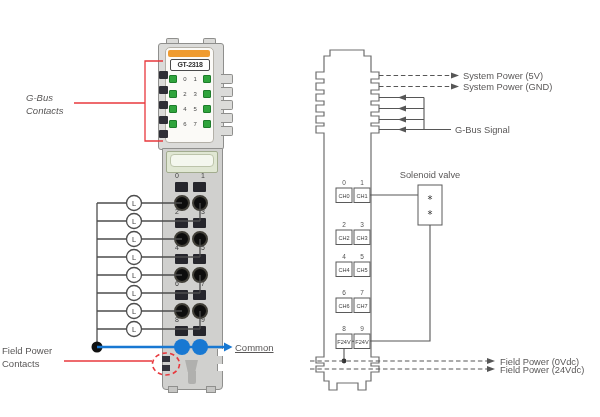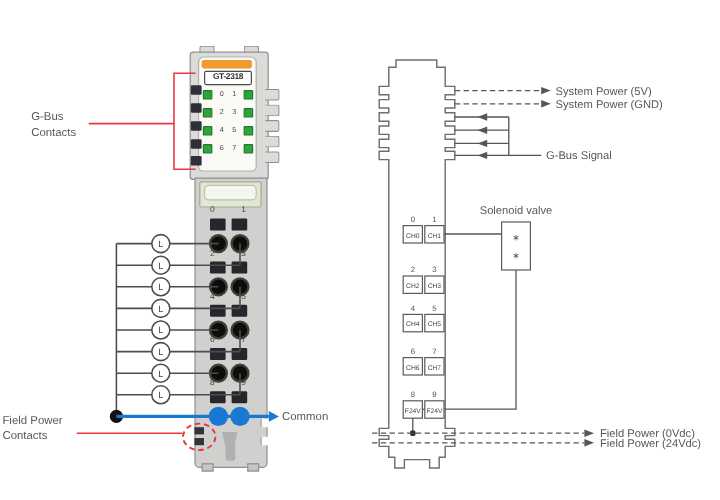--- a/index.html
+++ b/index.html
@@ -265,21 +265,21 @@
   </g>
 
   <circle cx="97" cy="347" r="5.5" fill="#111"></circle>
   <path class="blue" d="M97,347 H224"></path>
   <polygon points="224,342.6 232.5,347 224,351.4" fill="#1878d2"></polygon>
 
   <path class="red" d="M64,361 H152"></path>
   <ellipse cx="166" cy="364" rx="13.5" ry="11" fill="none" stroke="#e8383d" stroke-width="1.6" stroke-dasharray="4.5 3.2"></ellipse>
 </svg>
 
-<div class="lbl" style="left:26px;top:91px;">
+<div class="lbl" style="left:26px;top:91px;font-style:italic;">
   <div>G-Bus</div>
   <div>Contacts</div>
 </div>
 <div class="lbl" style="left:2px;top:344px;">
   <div>Field Power</div>
   <div>Contacts</div>
 </div>
-<div class="lbl" style="left:235px;top:341px;">Common</div>
+<div class="lbl" style="left:235px;top:341px;text-decoration:underline;">Common</div>
 
 </body></html>

